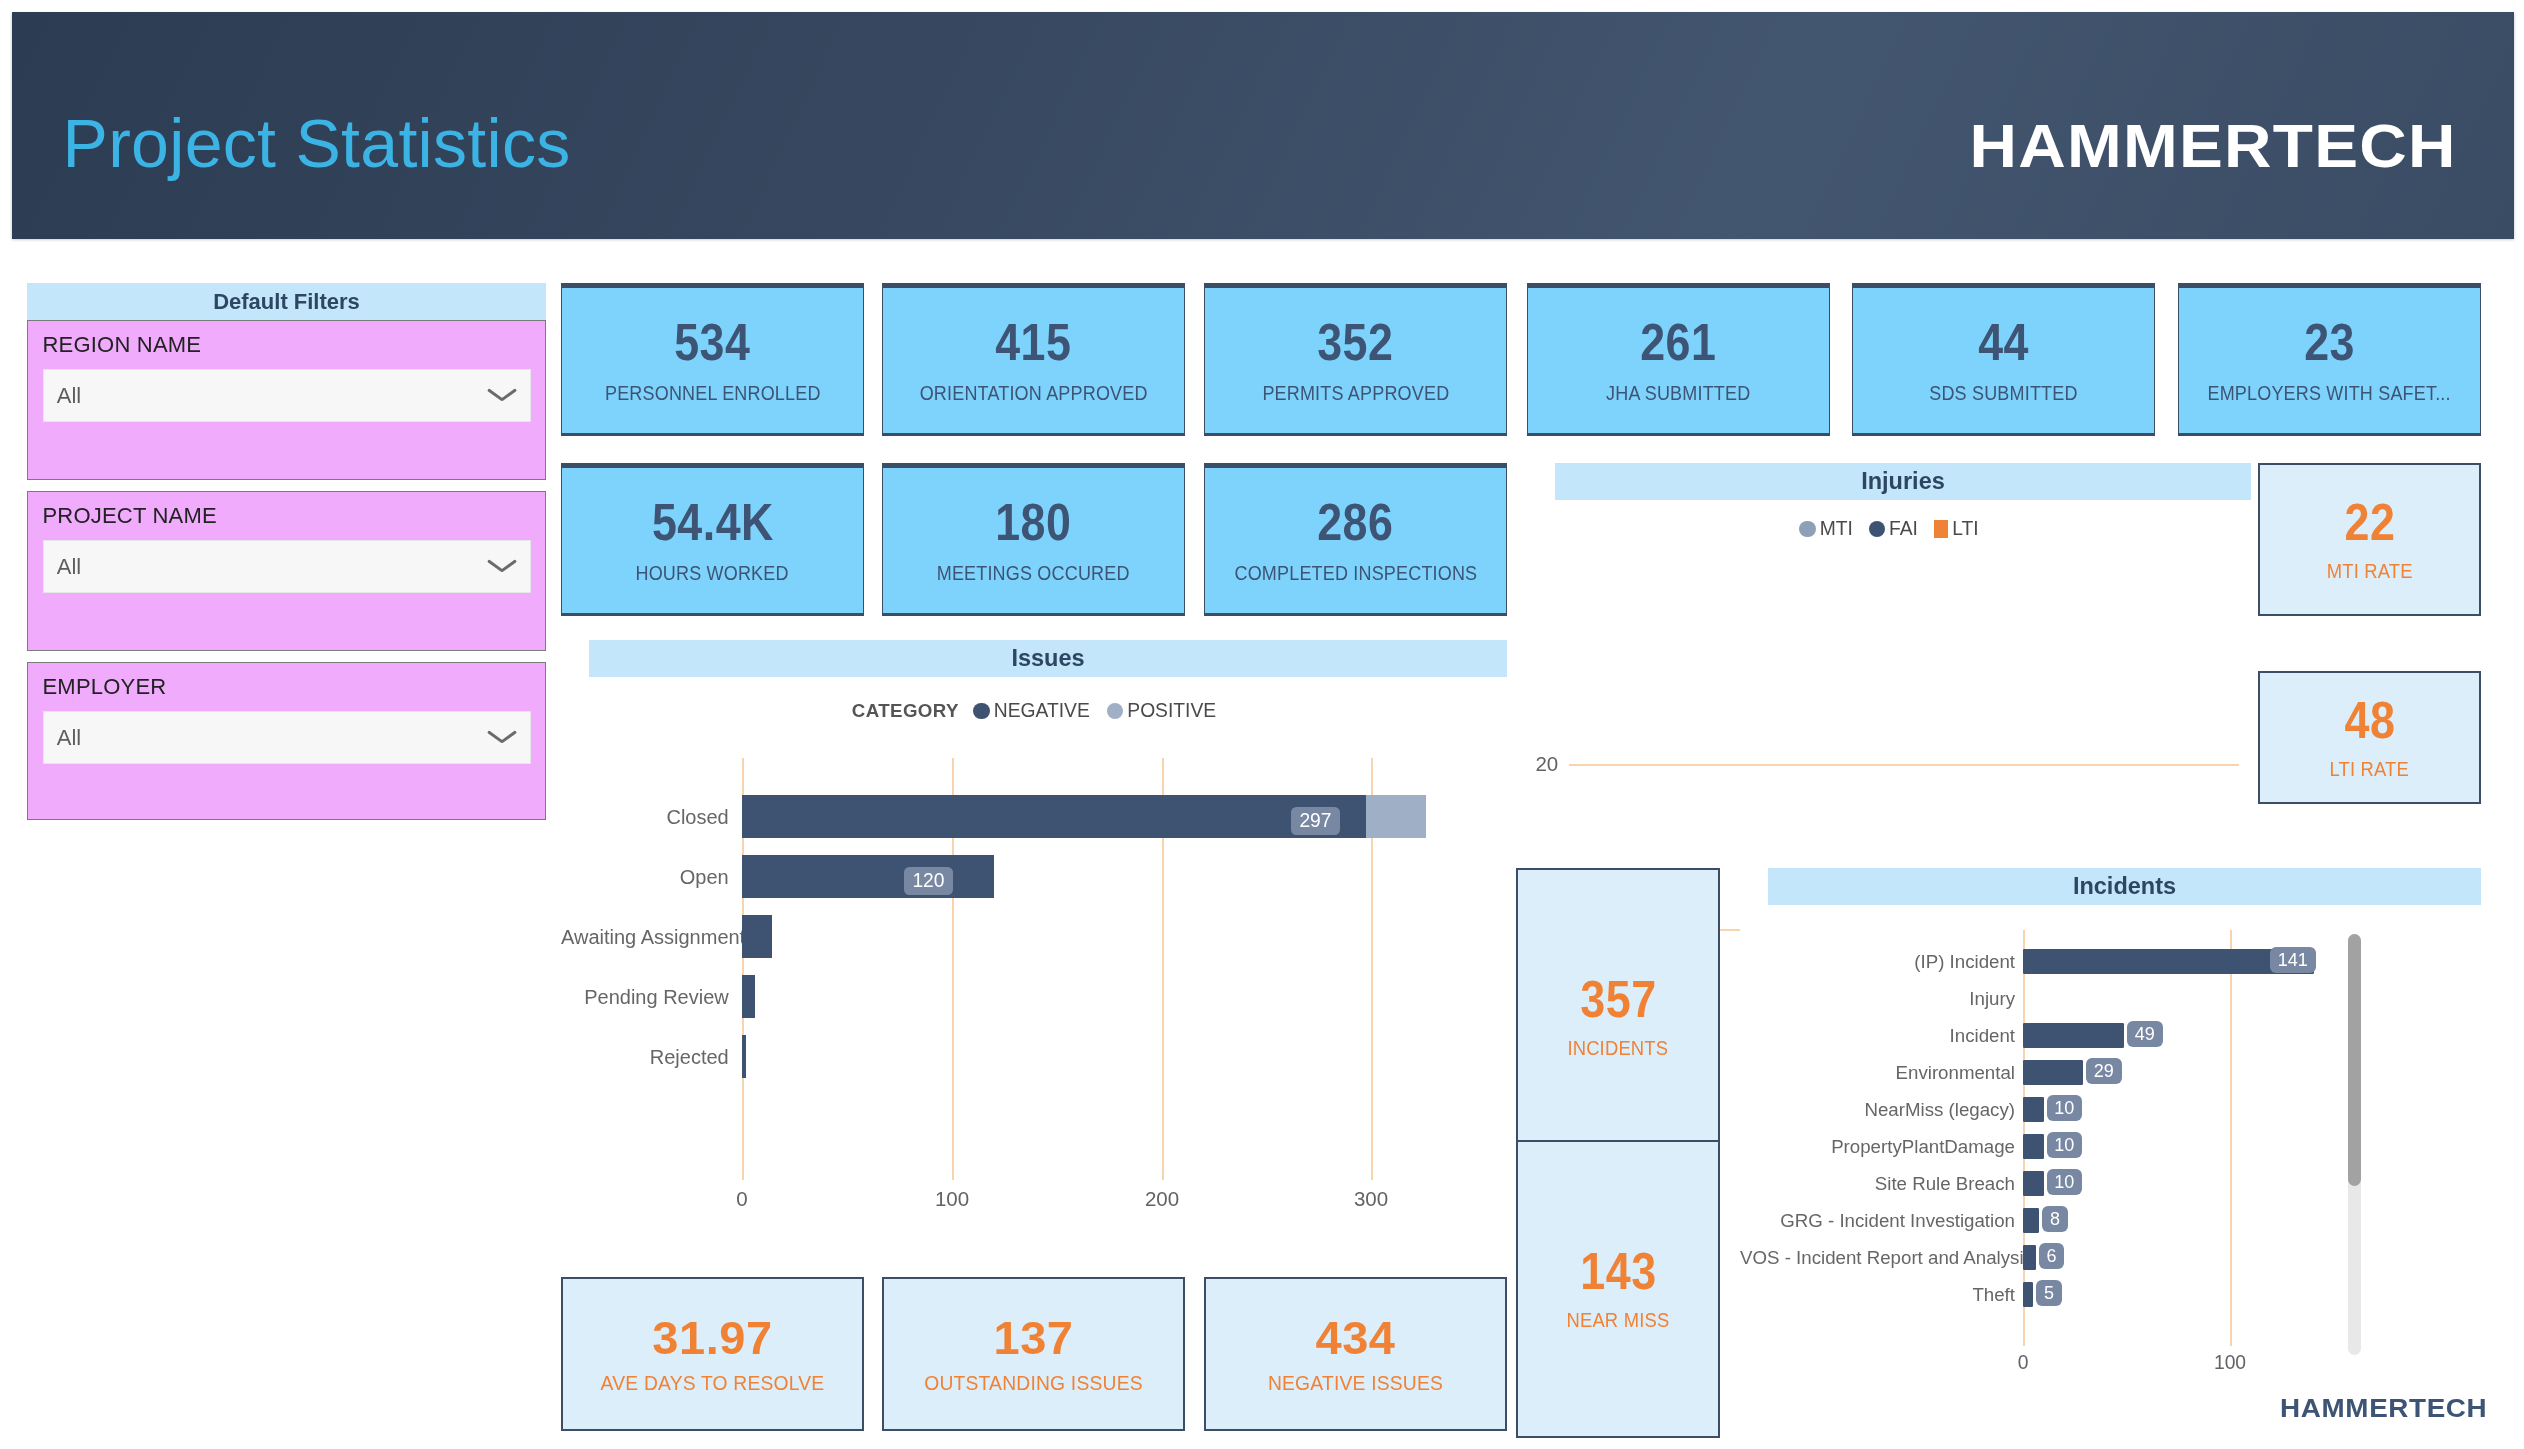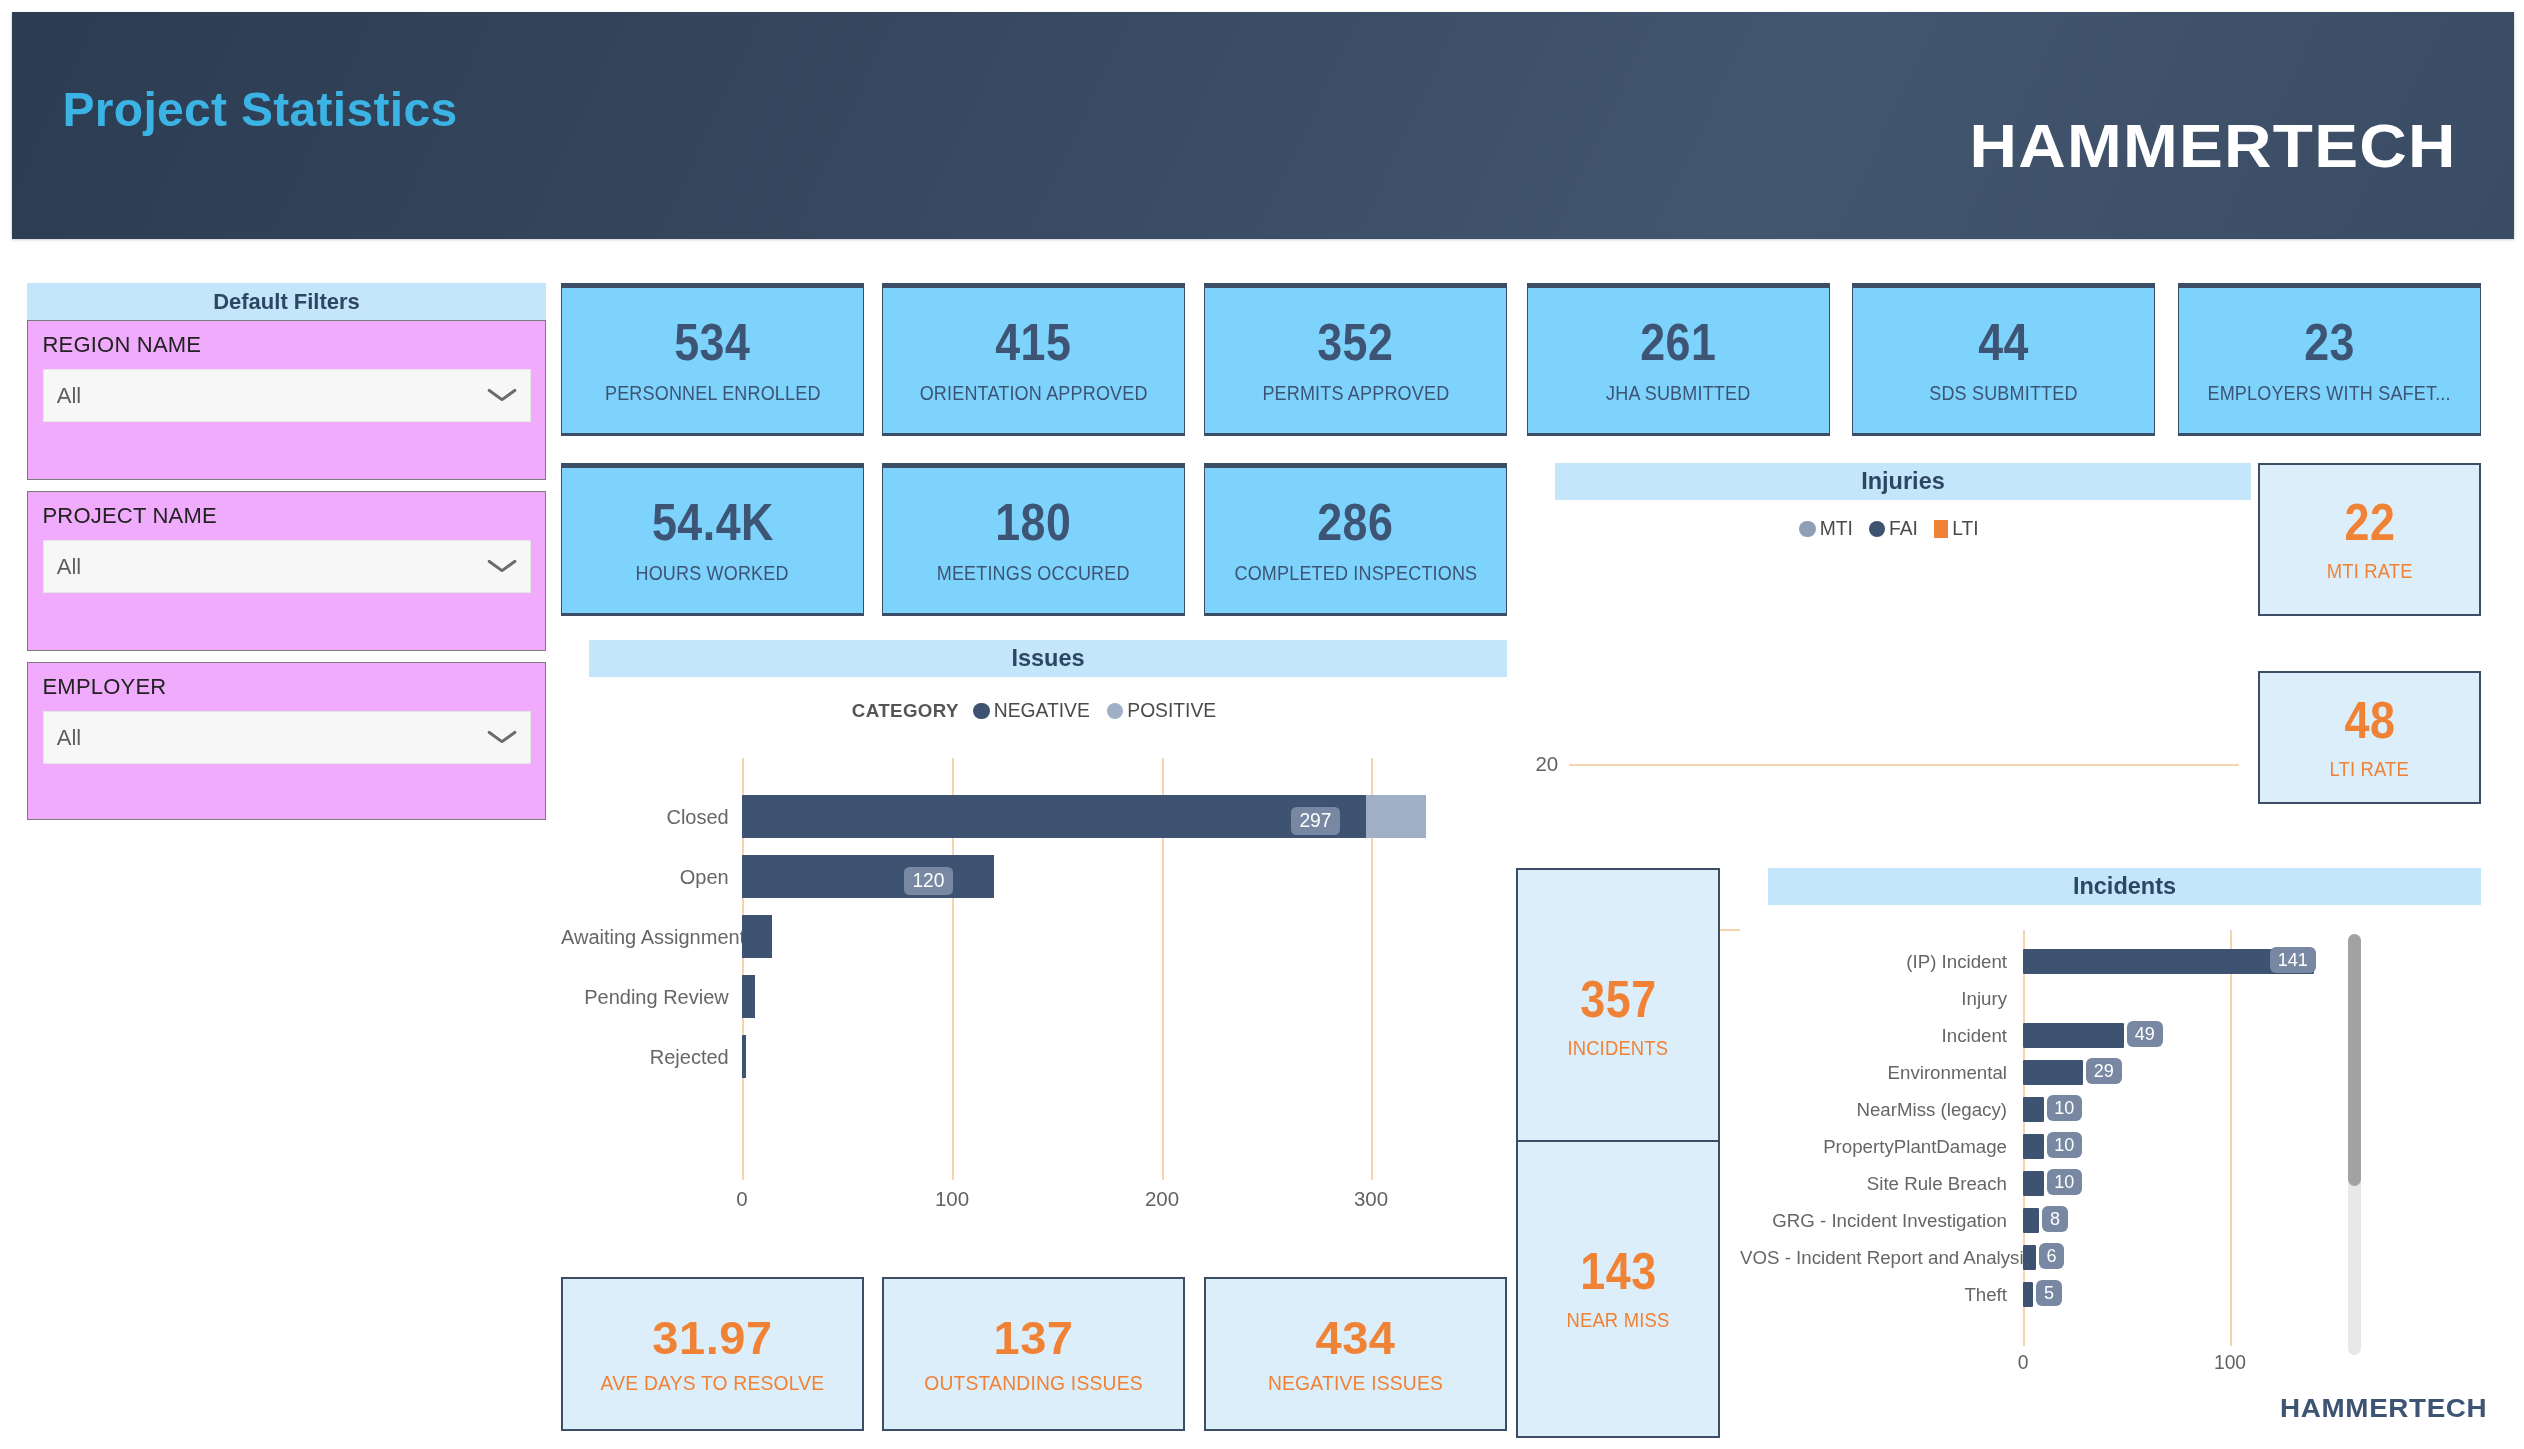--- a/index.html
+++ b/index.html
@@ -2,22 +2,22 @@
 <html style="font-size:9.6px"><head>
 <meta charset="utf-8">
 <style>
   html,body{margin:0;padding:0;background:#fff;}
   body{width:2525px;height:1449px;font-family:"Liberation Sans",sans-serif;overflow:hidden;}
 
   
   .header{position:absolute;left:11.5px;top:11.5px;width:2502px;height:227px;
     background:linear-gradient(115deg,#2c3c52 0%,#36475f 35%,#43566f 70%,#3a4c64 100%);
     box-shadow:0 1.2px 3px rgba(0,0,0,.25);}
-  .hdr-title{position:absolute;left:51px;top:74px;font-size:48px;color:#3bb4e5;
-    font-weight:700;letter-spacing:0.3px;line-height:1;}
+  .hdr-title{position:absolute;left:51px;top:97px;font-size:68px;color:#3bb4e5;
+    font-weight:400;letter-spacing:0.3px;line-height:1;}
   .hdr-logo{position:absolute;right:57px;top:103px;font-size:62px;color:#fff;
     font-weight:700;letter-spacing:1.2px;line-height:1;
     transform:scaleX(1.06);transform-origin:right center;}
 
   
   .filters{position:absolute;left:27px;top:283px;width:519px;}
   .filters-head{background:#c4e6fa;height:37px;display:flex;align-items:center;
     justify-content:center;font-size:22px;font-weight:700;color:#2d4763;}
   .filter-box{border:1.8px solid #7b7b7b;background:#f0abfc;margin-top:8.4px;
     padding:11px 14.5px 18px 14.5px;box-sizing:border-box;}
@@ -89,21 +89,21 @@
   .inj-lbl{position:absolute;color:#fff;font-size:20.5px;left:50%;transform:translateX(-50%);}
   .inj-lti{position:absolute;background:#f08236;left:50%;transform:translateX(-50%);
     border-radius:2.4px;}
   .inj-pill{position:absolute;background:#4a5d7c;color:#fff;font-size:20.5px;border-radius:7.2px;
     padding:6px 11px;left:50%;transform:translateX(-50%);line-height:1;}
   .inj-xlab{position:absolute;font-size:20.5px;color:#636363;left:50%;transform:translateX(-50%);}
 
   
   .inc-rows{position:absolute;left:0;top:0;width:100%;}
   .crow{display:flex;align-items:center;height:37px;}
-  .clabel{width:283px;text-align:right;padding-right:16px;font-size:18.7px;color:#666;
+  .clabel{width:283px;text-align:right;padding-right:8px;font-size:18.7px;color:#666;
     box-sizing:border-box;white-space:nowrap;}
   .cbar-wrap{position:relative;flex:1;height:100%;}
   .cbar{position:absolute;top:6px;height:25px;background:#3e5371;border-radius:1.2px;}
   .cpill{position:absolute;top:4.2px;background:#7888a3;color:#fff;font-size:18px;
     border-radius:6px;padding:3.6px 7.8px;line-height:1;}
   .scrollbar{position:absolute;width:13.3px;border-radius:6.6px;background:#e8e8e8;}
   .scroll-thumb{position:absolute;left:0;width:13.3px;border-radius:6.6px;background:#a3a2a2;}
   .wm{position:absolute;font-size:26.5px;font-weight:700;color:#3d5475;letter-spacing:0.6px;
     transform:scaleX(1.05);}
 </style>

